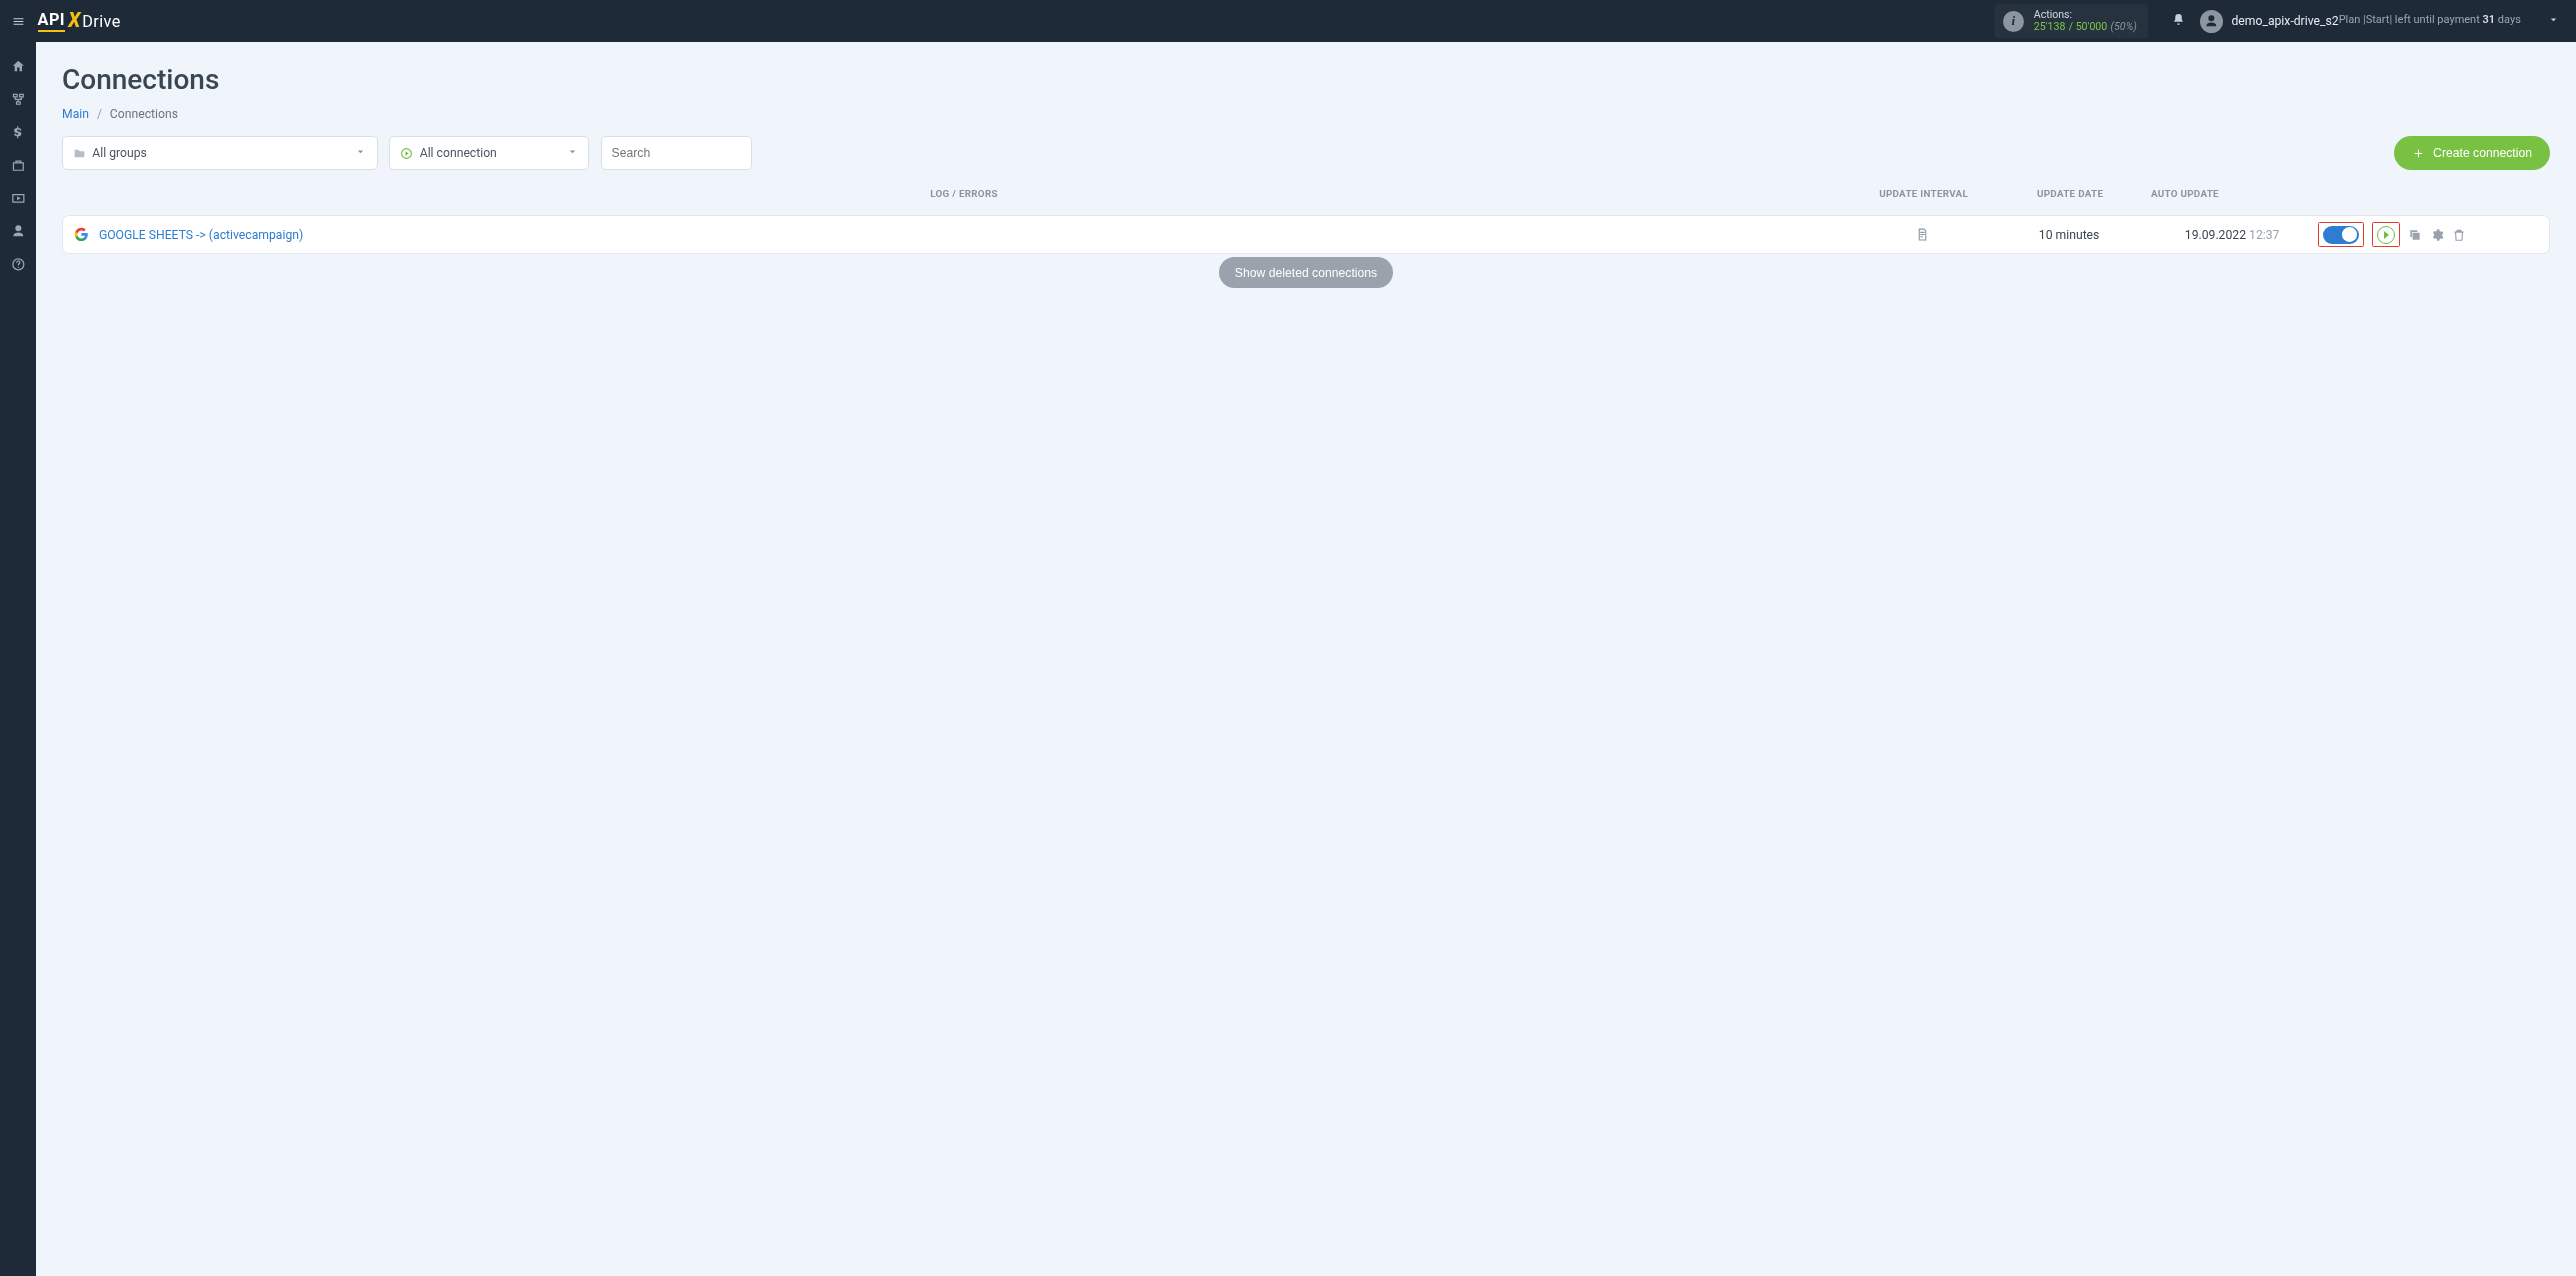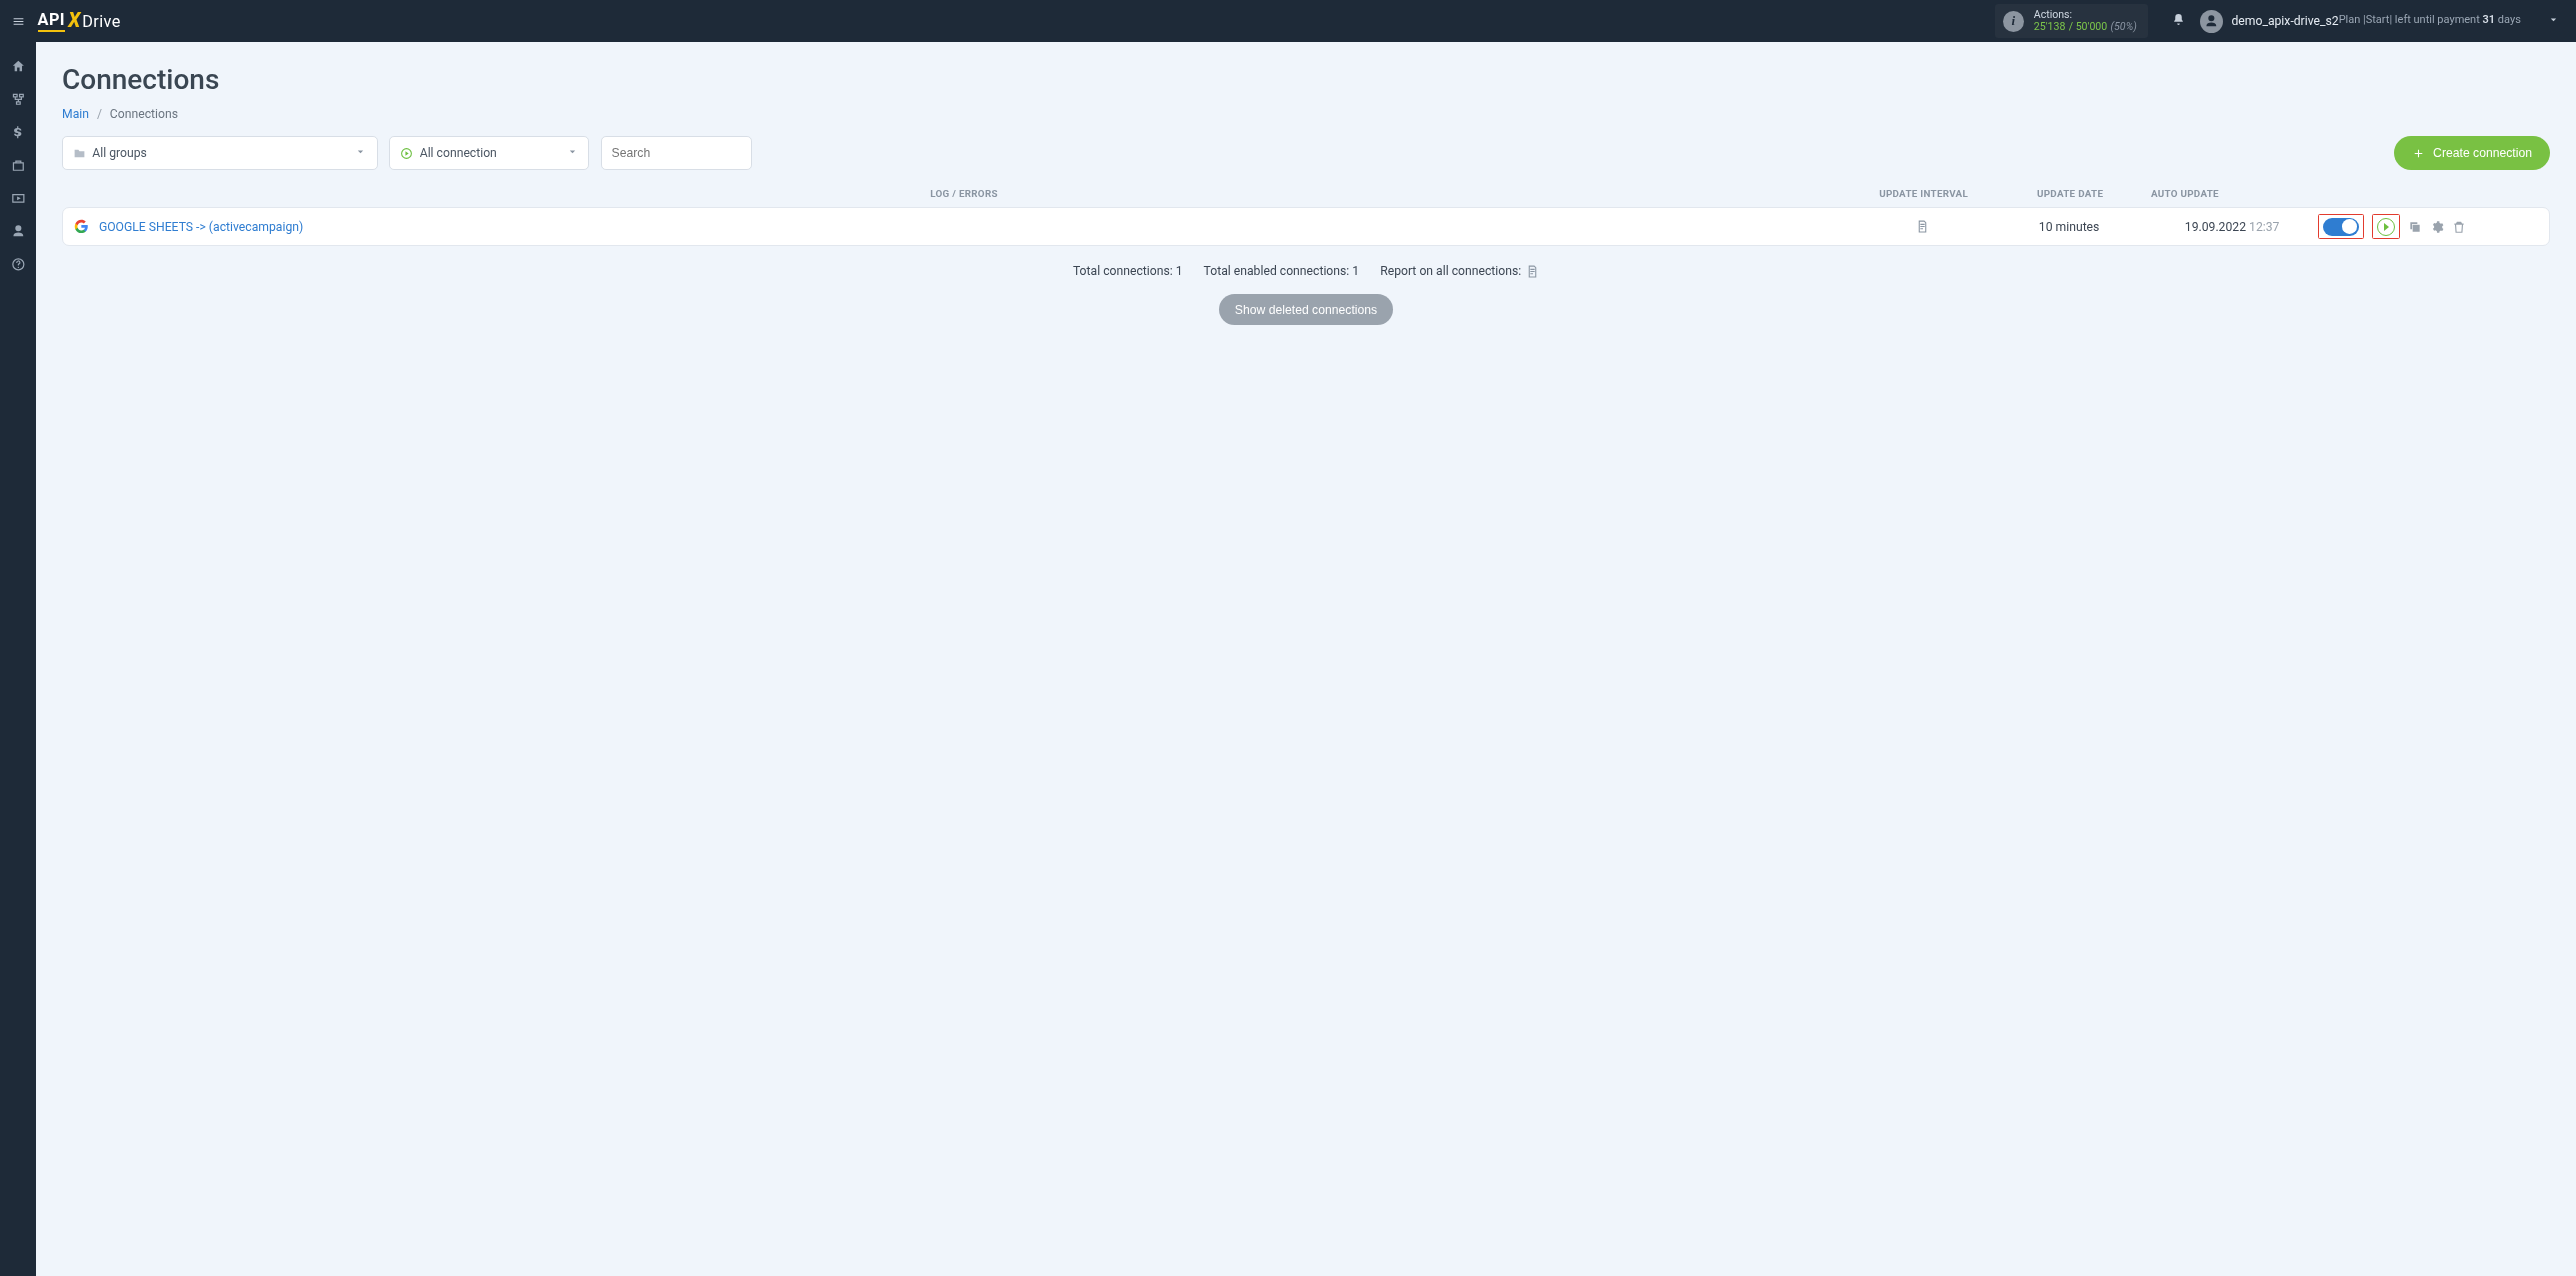--- a/index.html
+++ b/index.html
@@ -113,21 +113,21 @@
   .th-log    { text-align:center; }
   .th-int    { text-align:center; }
   .th-date   { text-align:center; }
   .th-auto   { text-align:left; padding-left:3.3px; }
   
   .conn-row {
     background:#fff; border:0.8px solid #e2e7ee; border-radius:7px;
     display:grid;
     grid-template-columns: minmax(326px,1fr) 138px 155px 171px 220px;
     align-items:center;
-    height:39px; padding:0 11.4px;
+    height:39px; padding:0 11.4px;margin-top:8px;
   }
   .row-name { display:flex; align-items:center; gap:9.8px; }
   .g-logo {
     width:14.7px; height:14.7px;
   }
   .row-name a { color:#2f7dd1; text-decoration:none; font-size:12.2px; }
   .row-log { display:flex; justify-content:center; color:#8a95a2; }
   .row-int { text-align:center; font-size:12.2px; color:#3c4653; }
   .row-date { text-align:center; font-size:12.2px; color:#3c4653; }
   .row-date .time { color:#9aa3ad; }
@@ -360,30 +360,18 @@
           </svg>
       </div>
       <div class="icon-btn">
         <svg viewBox="0 0 24 24">
             <path d="M6 7h12l-1 14H7zM9 4h6l1 2H8zM4 7h16" stroke="currentColor" stroke-width="2" fill="none"></path>
           </svg>
       </div>
     </div>
   </div>
 
-  <div class="summary">
-    <span>Total connections: 1</span>
-    <span>Total enabled connections: 1</span>
-    <span style="display:flex;align-items:center;gap:4.9px">
-      <span>Report on all connections:</span>
-      <span class="rep-ico">
-        <svg class="ic" viewBox="0 0 24 24">
-            <path d="M6 2h9l3 3v17H6zM8 8h8M8 12h8M8 16h5" stroke="currentColor" stroke-width="2" fill="none"></path>
-          </svg>
-      </span>
-    </span>
-  </div>
 
   <button class="btn-deleted">
     <span>Show deleted connections</span>
   </button>
 </div>
 
 
 </body></html>

